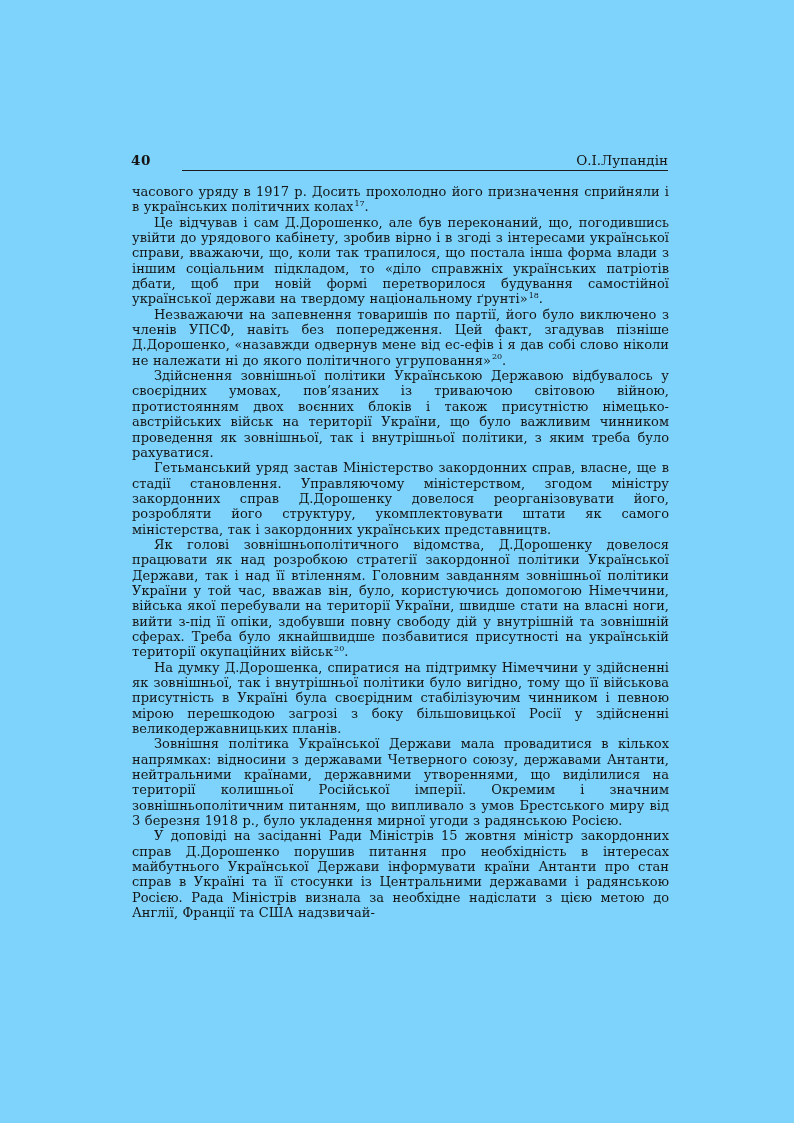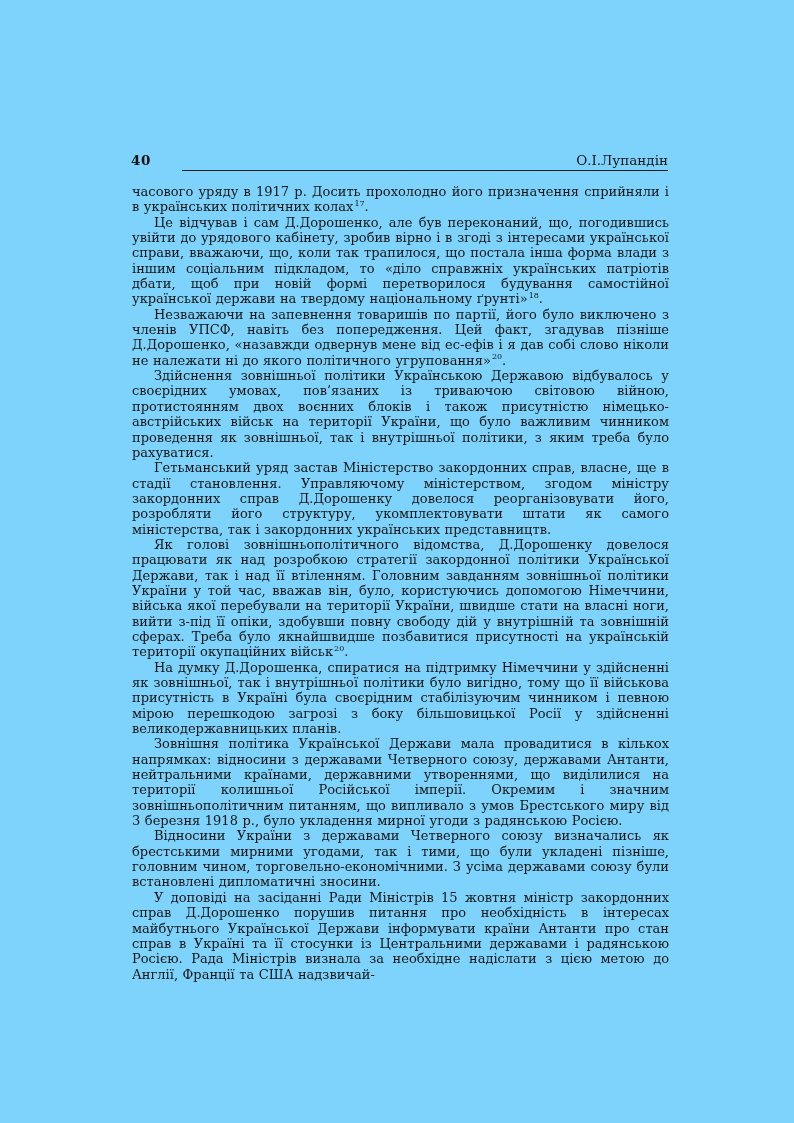--- a/index.html
+++ b/index.html
@@ -84,16 +84,15 @@
 
   <div class="body-text">
       <p class="no-indent">часового уряду в 1917 р. Досить прохолодно його призначення сприйняли і в українських політичних колах<sup>17</sup>.</p>
       <p>Це відчував і сам Д.Дорошенко, але був переконаний, що, погодившись увійти до урядового кабінету, зробив вірно і в згоді з інтересами української справи, вважаючи, що, коли так трапилося, що постала інша форма влади з іншим соціальним підкладом, то «діло справжніх українських патріотів дбати, щоб при новій формі перетворилося будування самостійної української держави на твердому національному ґрунті»<sup>18</sup>.</p>
       <p>Незважаючи на запевнення товаришів по партії, його було виключено з членів УПСФ, навіть без попередження. Цей факт, згадував пізніше Д.Дорошенко, «назавжди одвернув мене від ес-ефів і я дав собі слово ніколи не належати ні до якого політичного угруповання»<sup>20</sup>.</p>
       <p>Здійснення зовнішньої політики Українською Державою відбувалось у своєрідних умовах, пов’язаних із триваючою світовою війною, протистоянням двох воєнних блоків і також присутністю німецько-австрійських військ на території України, що було важливим чинником проведення як зовнішньої, так і внутрішньої політики, з яким треба було рахуватися.</p>
       <p>Гетьманський уряд застав Міністерство закордонних справ, власне, ще в стадії становлення. Управляючому міністерством, згодом міністру закордонних справ Д.Дорошенку довелося реорганізовувати його, розробляти його структуру, укомплектовувати штати як самого міністерства, так і закордонних українських представництв.</p>
       <p>Як голові зовнішньополітичного відомства, Д.Дорошенку довелося працювати як над розробкою стратегії закордонної політики Української Держави, так і над її втіленням. Головним завданням зовнішньої політики України у той час, вважав він, було, користуючись допомогою Німеччини, війська якої перебували на території України, швидше стати на власні ноги, вийти з-під її опіки, здобувши повну свободу дій у внутрішній та зовнішній сферах. Треба було якнайшвидше позбавитися присутності на українській території окупаційних військ<sup>20</sup>.</p>
       <p>На думку Д.Дорошенка, спиратися на підтримку Німеччини у здійсненні як зовнішньої, так і внутрішньої політики було вигідно, тому що її військова присутність в Україні була своєрідним стабілізуючим чинником і певною мірою перешкодою загрозі з боку більшовицької Росії у здійсненні великодержавницьких планів.</p>
       <p>Зовнішня політика Української Держави мала провадитися в кількох напрямках: відносини з державами Четверного союзу, державами Антанти, нейтральними країнами, державними утвореннями, що виділилися на території колишньої Російської імперії. Окремим і значним зовнішньополітичним питанням, що випливало з умов Брестського миру від 3 березня 1918 р., було укладення мирної угоди з радянською Росією.</p>
-      <p>Відносини України з державами Четверного союзу визначались як брестськими мирними угодами, так і тими, що були укладені пізніше, головним чином, торговельно-економічними. З усіма державами союзу були встановлені дипломатичні зносини.</p>
       <p>У доповіді на засіданні Ради Міністрів 15 жовтня міністр закордонних справ Д.Дорошенко порушив питання про необхідність в інтересах майбутнього Української Держави інформувати країни Антанти про стан справ в Україні та її стосунки із Центральними державами і радянською Росією. Рада Міністрів визнала за необхідне надіслати з цією метою до Англії, Франції та США надзвичай-</p>
     </div>
 </div>
 
 </body></html>

